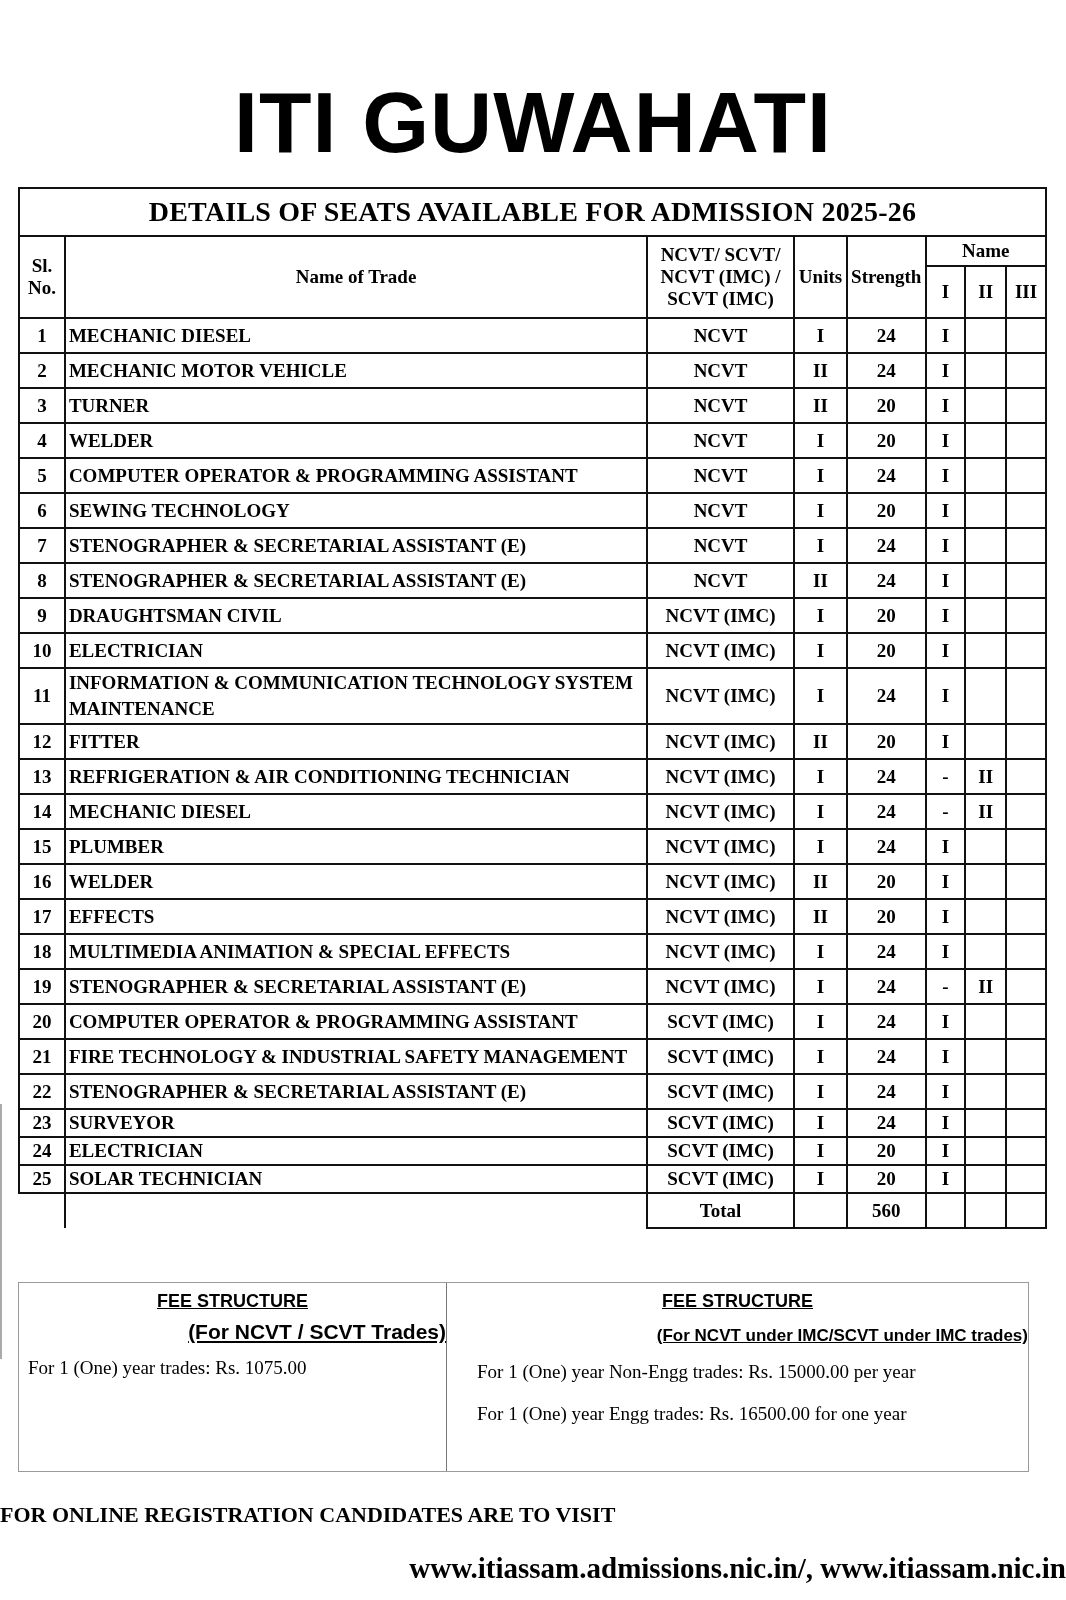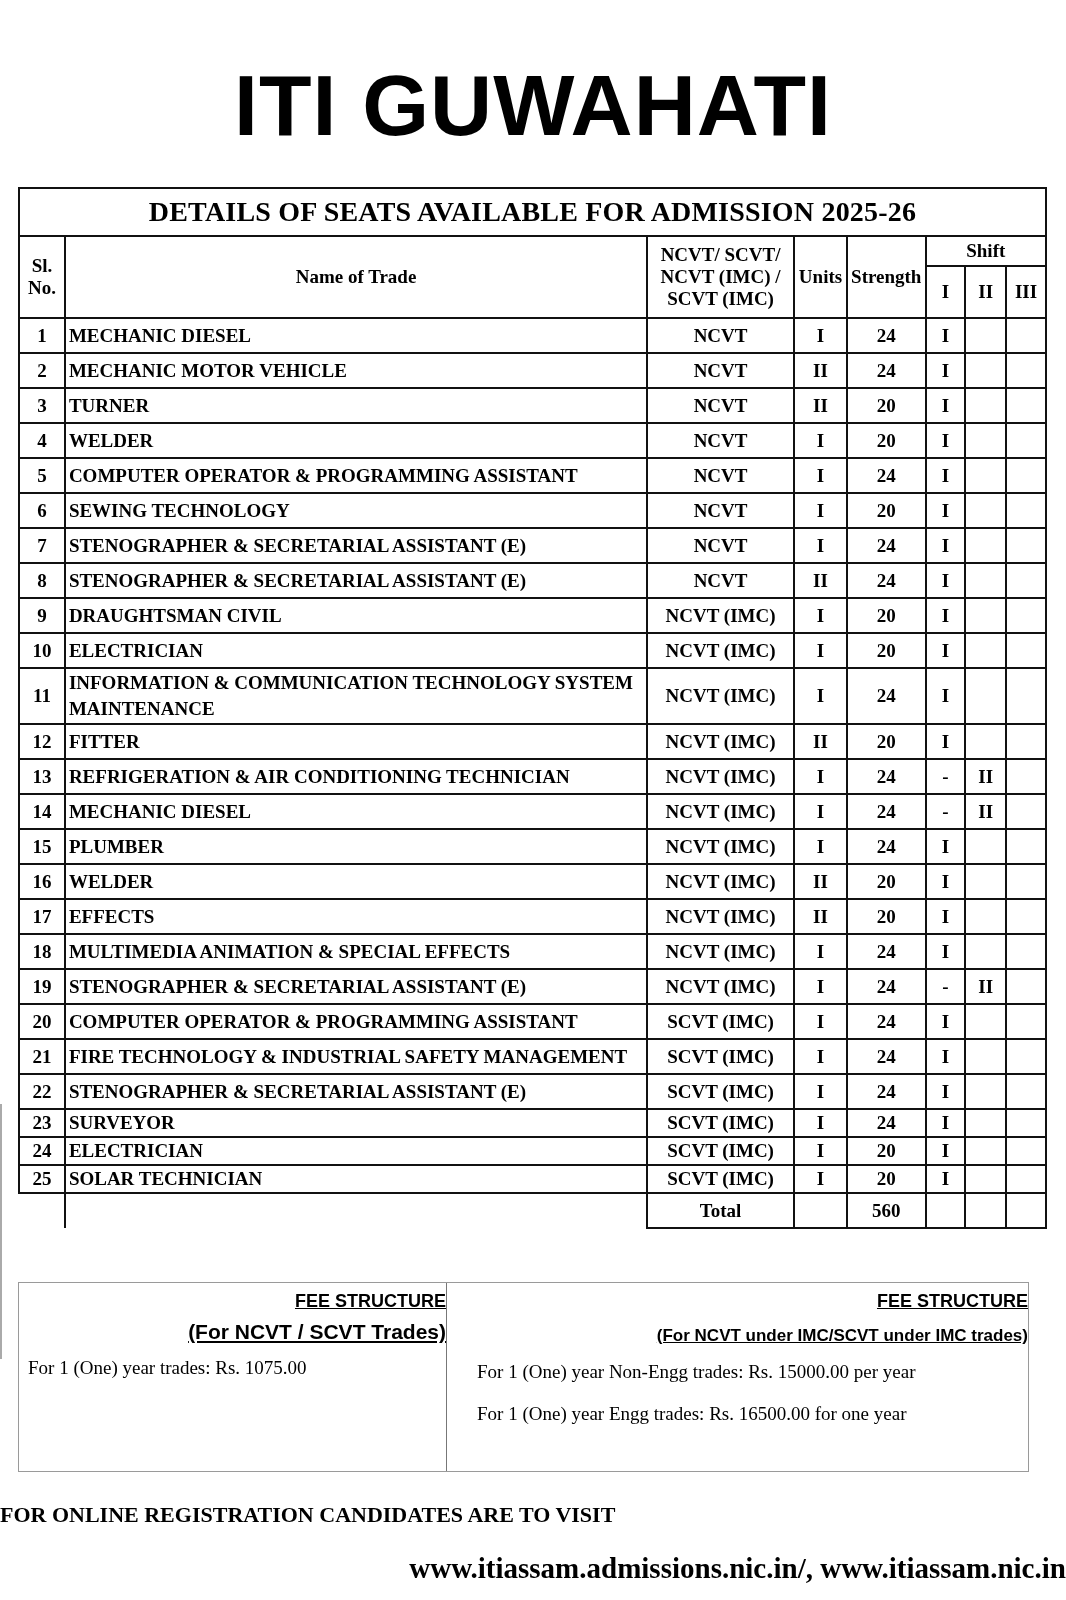--- a/index.html
+++ b/index.html
@@ -1,19 +1,19 @@
 <!DOCTYPE html>
 <html><head>
 <meta charset="utf-8">
 <style>
   html, body { margin: 0; padding: 0; background: #ffffff; }
   body { width: 1066px; height: 1600px; position: relative; overflow: hidden; color: #000; }
 
   .main-title {
-    position: absolute; left: 0; top: 55px; width: 1066px; text-align: center;
+    position: absolute; left: 0; top: 72px; width: 1066px; text-align: center;
     font-family: "Liberation Sans", sans-serif; font-weight: bold;
     font-size: 86px; line-height: 100px; letter-spacing: 1px; margin: 0;
   }
 
   .seat-table {
     position: absolute; left: 18px; top: 187px; width: 1029px;
     border-collapse: collapse; table-layout: fixed;
     font-family: "Liberation Serif", serif; font-weight: bold;
   }
   .seat-table td, .seat-table th {
@@ -33,21 +33,21 @@
 
   .fee-box {
     position: absolute; left: 18px; top: 1282px; width: 1009px; height: 188px;
     border: 1px solid #9a9a9a; display: flex;
     font-family: "Liberation Sans", sans-serif;
   }
   .fee-col { position: relative; box-sizing: border-box; }
   .fee-col.left { width: 428px; border-right: 1px solid #777; }
   .fee-col.right { flex: 1; }
   .fee-heading {
-    text-align: right; font-weight: bold; text-decoration: underline;
+    text-align: center; font-weight: bold; text-decoration: underline;
     font-size: 18px; margin: 6px 0 0 0; line-height: 24px;
   }
   .fee-sub {
     text-align: right; font-weight: bold; text-decoration: underline;
     margin: 0; line-height: 30px;
   }
   .fee-col.left .fee-sub { font-size: 21px; margin-top: 4px; }
   .fee-col.right .fee-sub { font-size: 17px; margin-top: 8px; }
   .fee-line { font-size: 19px; line-height: 42px; margin: 0; font-family: Liberation Serif, serif; }
   .fee-col.left .fee-line { padding-left: 9px; }
@@ -86,21 +86,21 @@
   <thead>
     <tr>
       <td class="caption-cell" colspan="8">DETAILS OF SEATS AVAILABLE FOR ADMISSION 2025-26</td>
     </tr>
     <tr class="hdr-row-1">
       <th rowspan="2">Sl. No.</th>
       <th rowspan="2">Name of Trade</th>
       <th rowspan="2">NCVT/ SCVT/ NCVT (IMC) / SCVT (IMC)</th>
       <th rowspan="2">Units</th>
       <th rowspan="2">Strength</th>
-      <th colspan="3">Shift</th>
+      <th colspan="3">Name</th>
     </tr>
     <tr class="hdr-row-2">
       <th>I</th>
       <th>II</th>
       <th>III</th>
     </tr>
   </thead>
   <tbody id="seat-rows">
       <tr>
         <td>1</td>

